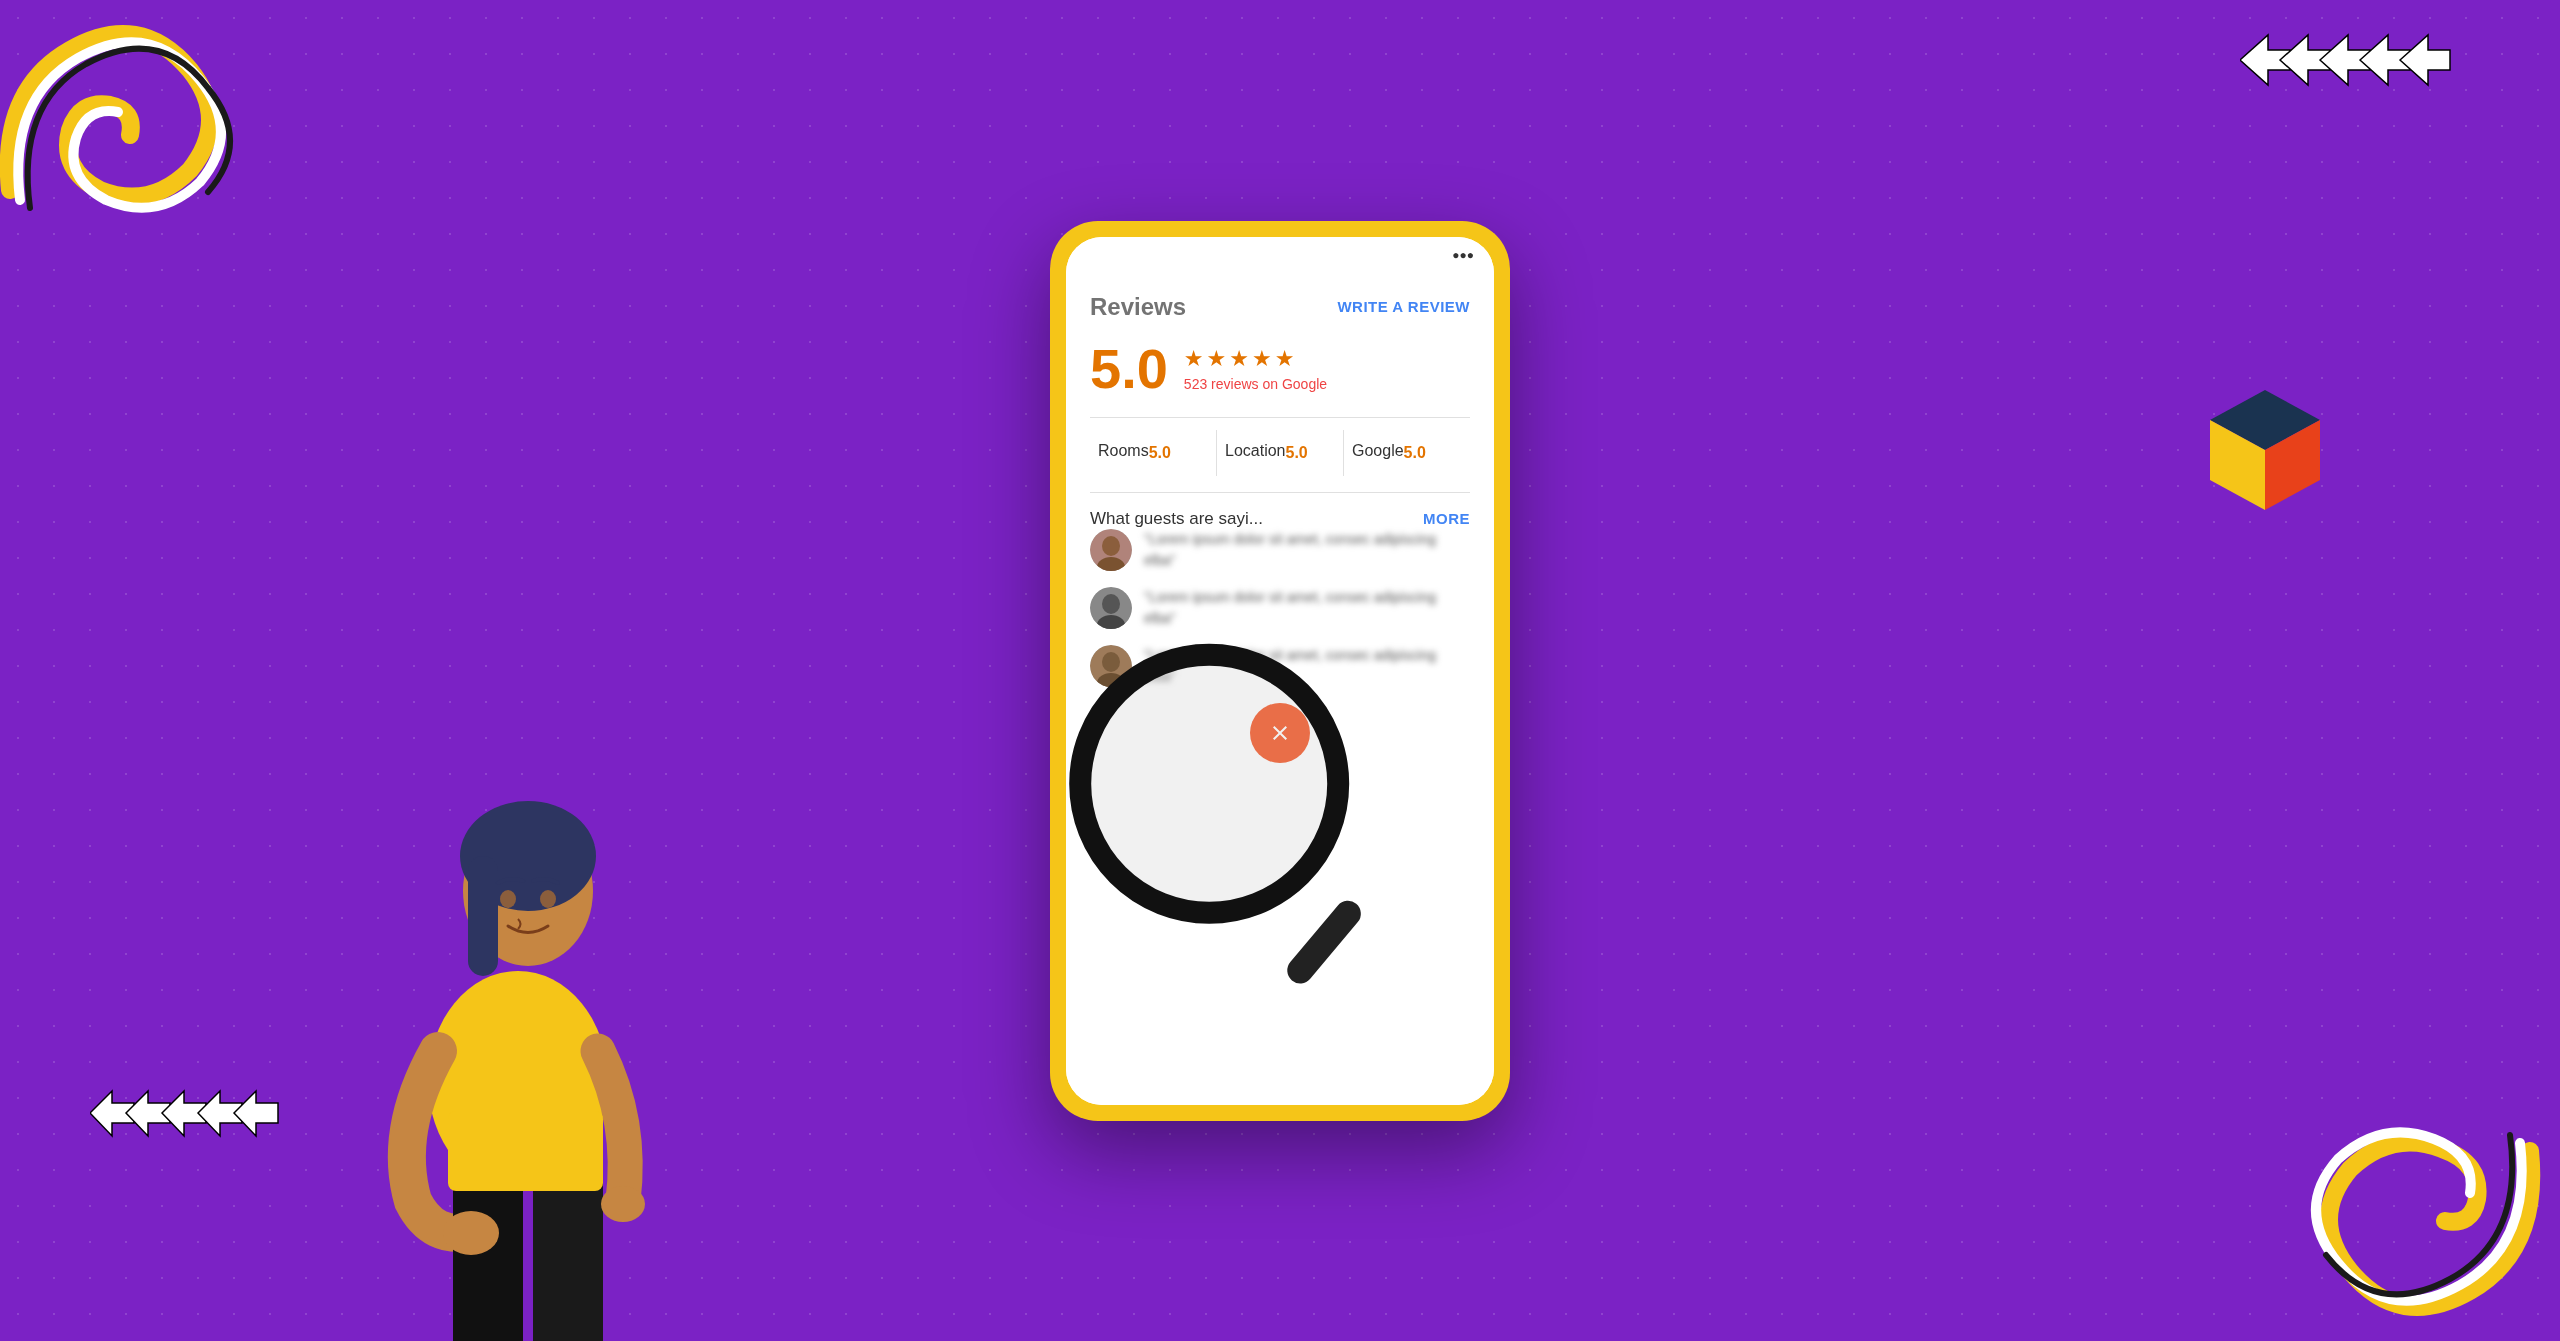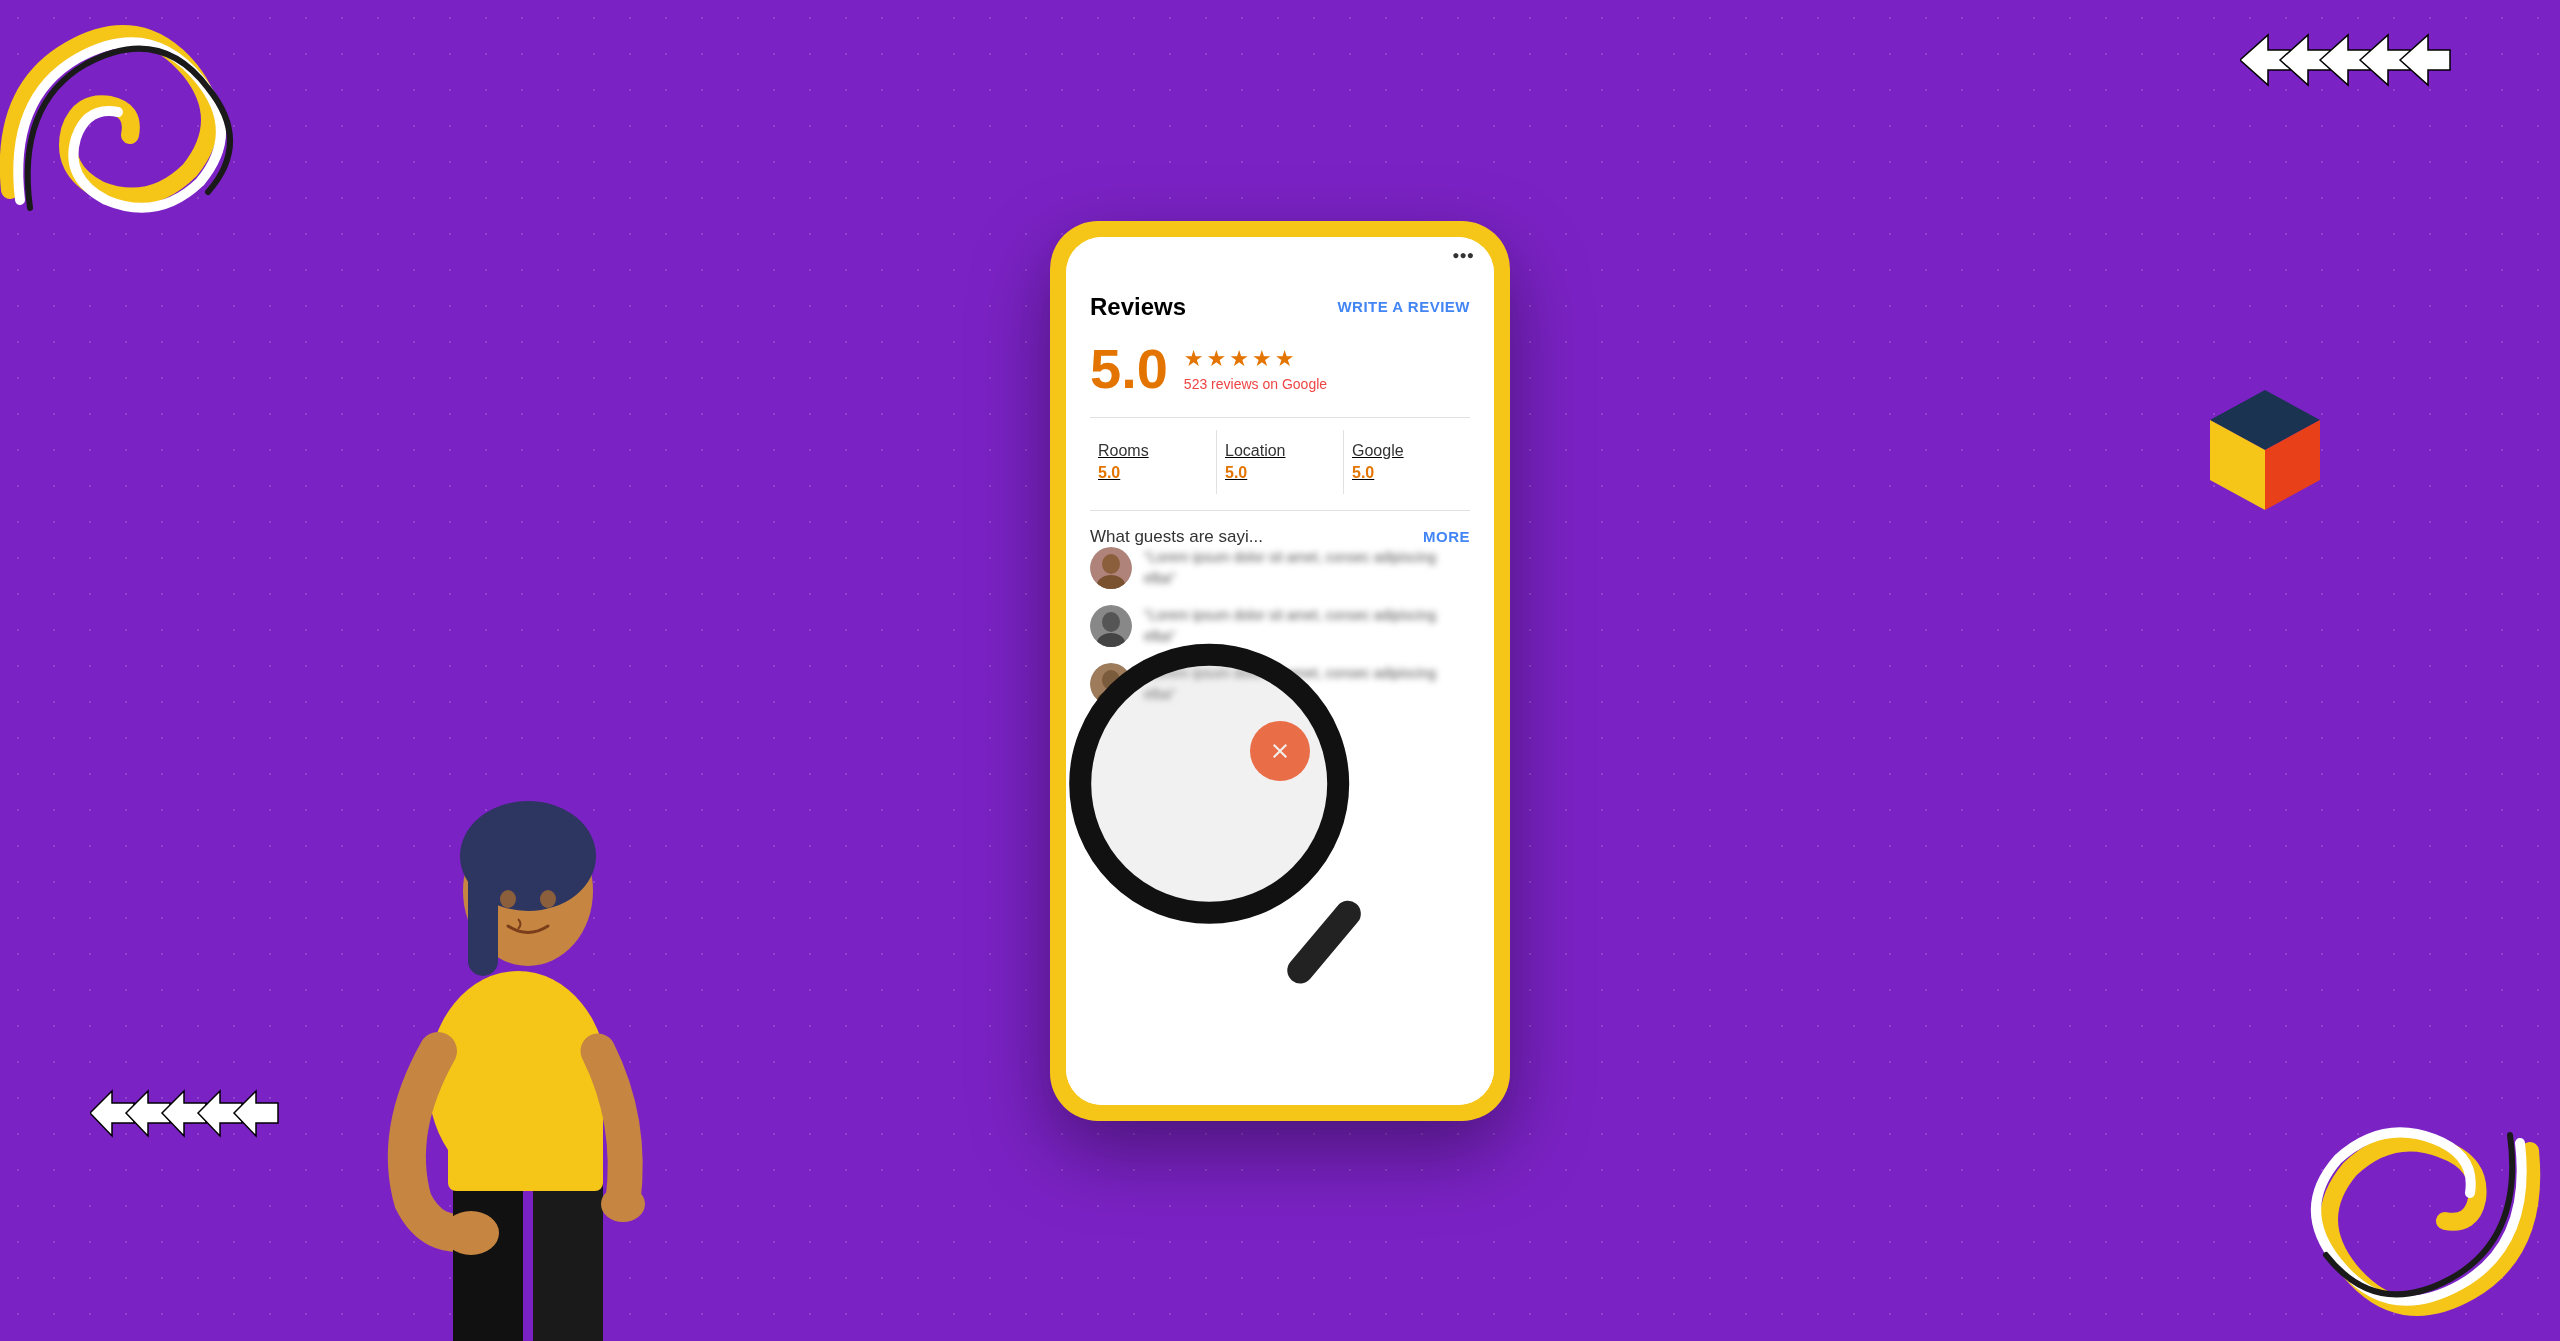--- a/index.html
+++ b/index.html
@@ -109,21 +109,21 @@
     .reviews-header {
       display: flex;
       align-items: center;
       justify-content: space-between;
       margin-bottom: 20px;
     }
 
     .reviews-title {
       font-size: 24px;
       font-weight: 700;
-      color: #000000;
+      color: #737373;
     }
 
     .write-review-btn {
       color: #4285F4;
       font-size: 15px;
       font-weight: 700;
       letter-spacing: 0.5px;
       text-transform: uppercase;
       cursor: pointer;
     }
@@ -172,24 +172,23 @@
     
     .category-ratings {
       display: flex;
       align-items: stretch;
       margin-bottom: 16px;
     }
 
     .category-item {
       flex: 1;
       display: flex;
-      flex-direction: column;
-      align-items: flex-start;
+      flex-direction: row;
+      align-items: center;
       padding: 12px 8px;
-      text-decoration: underline;
     }
 
     .category-item:not(:last-child) {
       border-right: 1px solid #e0e0e0;
     }
 
     .category-name {
       font-size: 16px;
       color: #333;
       font-weight: 500;

